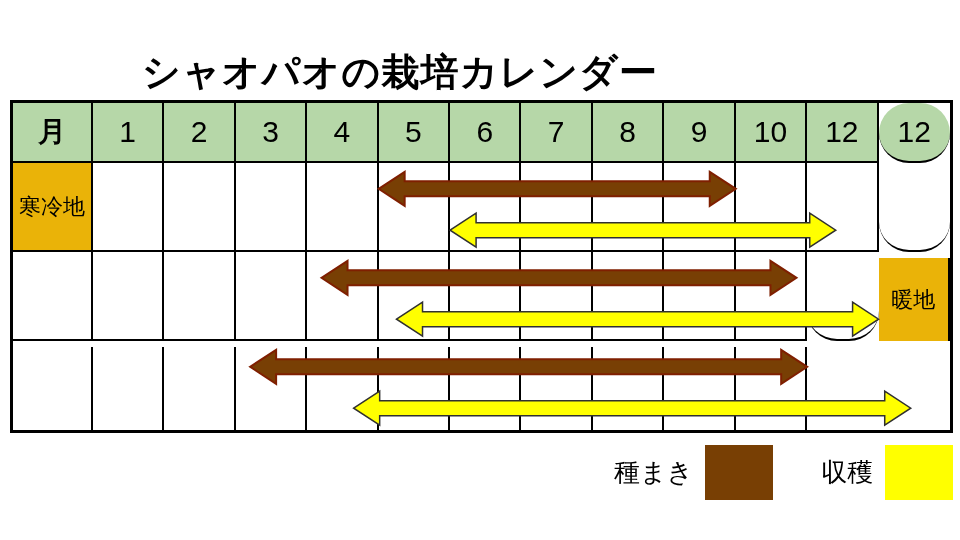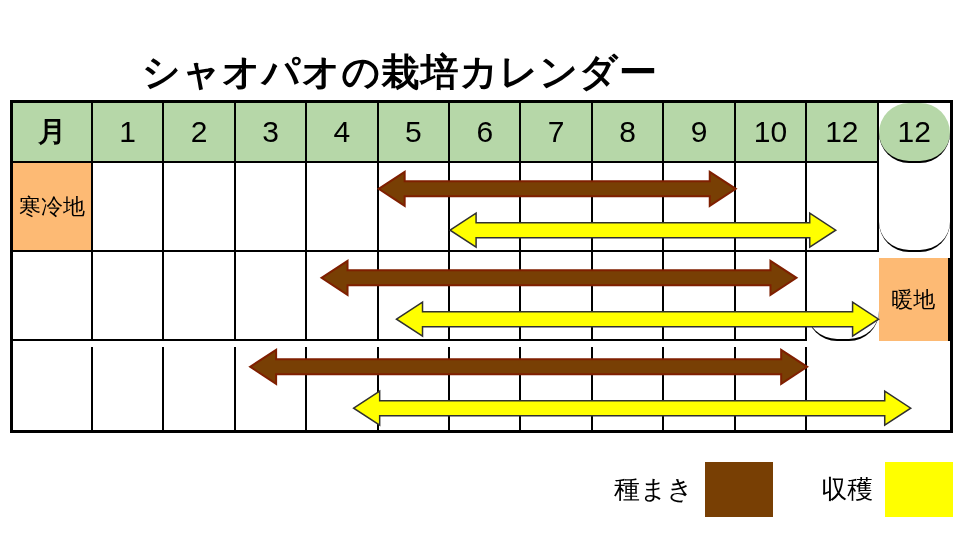--- a/index.html
+++ b/index.html
@@ -23,24 +23,24 @@
   .cell{
     box-sizing:border-box;
     border-right:2px solid #000;border-bottom:2px solid #000;
     display:flex;align-items:center;justify-content:center;
     overflow:hidden;
   }
   .cell.last-col{border-right:none;border-radius:30px;}
   .cell.last-row{border-bottom:none;margin-top:6px;}
   .hdr{background:#b6d7a8;font-size:30px;}
   .corner{font-weight:bold;font-size:28px;}
-  .rowlabel{background:#fdba74;font-size:22px;}
+  .rowlabel{background:#eab308;font-size:22px;}
   .arrows{position:absolute;left:13px;top:103px;pointer-events:none;}
   .legend{
-    position:absolute;top:462px;left:614px;height:55px;
+    position:absolute;top:445px;left:614px;height:55px;
     display:flex;align-items:center;justify-content:space-between;
   }
   .legend-label{font-size:26px;white-space:nowrap;}
   .swatch{width:68px;height:55px;display:inline-block;}
   .gap-s{width:12px;flex:0 0 12px;}
   .gap-l{width:48px;flex:0 0 48px;}
 </style>
 </head>
 <body>
 

